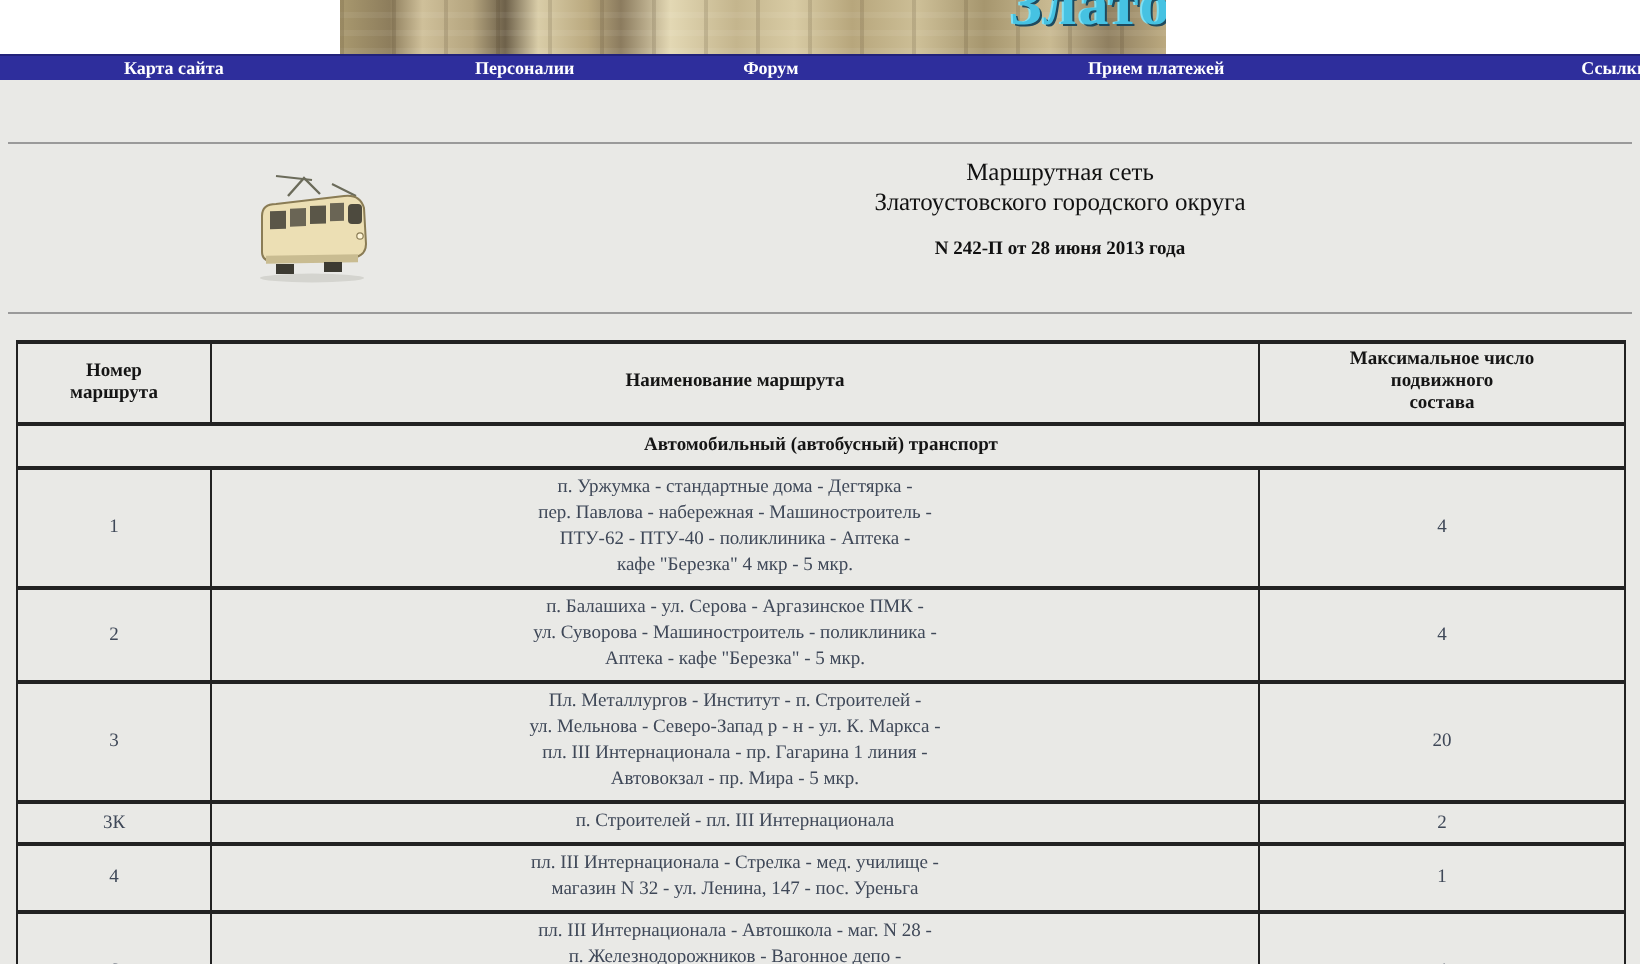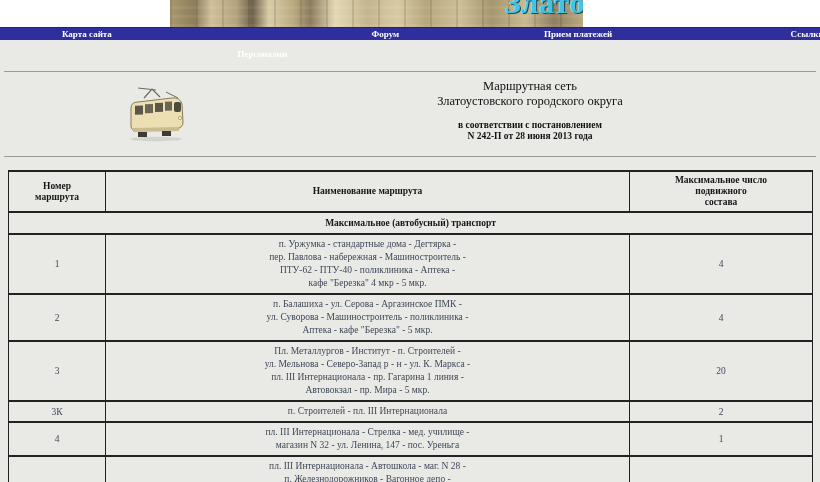--- a/index.html
+++ b/index.html
@@ -38,21 +38,21 @@
   
   .navbar {
     height: 13px; background: #2e2e9c; position: relative;
     border-top: 1px solid #22227a;
   }
   .nav-link {
     position: absolute; top: 0; transform: translateX(-50%);
     color: #ffffff; font-weight: bold; font-size: 9px; line-height: 13px;
     white-space: nowrap; cursor: pointer; text-decoration: none;
   }
-  .nav-1 { left: 10.6%; } .nav-2 { left: 32%; margin-top: 20px; } .nav-3 { left: 47%; }
+  .nav-1 { left: 10.6%; } .nav-2 { left: 32%; } .nav-3 { left: 47%; }
   .nav-4 { left: 70.5%; } .nav-5 { left: 92.7%; margin-left: 47px; }
   
   .page-hr { border: none; border-top: 1px solid #9a9a9a; margin: 0 4px; }
   .hr-top { margin-top: 31px; }
   
   .header-section { position: relative; height: 84px; }
   .tram-img { position: absolute; left: 126px; top: 12px; }
   .header-text {
     margin-left: 330px; width: 400px;
     text-align: center; padding-top: 7px;
@@ -134,21 +134,20 @@
 
     <circle cx="54" cy="34" r="1.6" fill="#fff6d8" stroke="#8a7c55" stroke-width=".6"></circle>
 
     <ellipse cx="30" cy="55" rx="26" ry="2.2" fill="#d4d4cf"></ellipse>
   </svg>
 
   <div class="header-text">
     <div class="page-title">Маршрутная сеть</div>
     <div class="page-title">Златоустовского городского округа</div>
     <div class="page-subtitle">
-      <div>в соответствии с постановлением</div>
       <div>N 242-П от 28 июня 2013 года</div>
     </div>
   </div>
 </div>
 
 <hr class="page-hr">
 
 <table class="route-table">
   <colgroup>
       <col class="c-num">
@@ -160,21 +159,21 @@
       <th>Номер
 маршрута</th>
       <th>Наименование маршрута</th>
       <th>Максимальное число
 подвижного
 состава</th>
     </tr>
   </thead>
   <tbody>
     <tr class="section-row">
-      <td colspan="3">Максимальное (автобусный) транспорт</td>
+      <td colspan="3">Автомобильный (автобусный) транспорт</td>
     </tr>
 
   <tr>
     <td class="cell-num">1</td>
     <td class="cell-route">п. Уржумка - стандартные дома - Дегтярка -
 пер. Павлова - набережная - Машиностроитель -
 ПТУ-62 - ПТУ-40 - поликлиника - Аптека -
 кафе "Березка" 4 мкр - 5 мкр.</td>
     <td class="cell-max">4</td>
   </tr>

